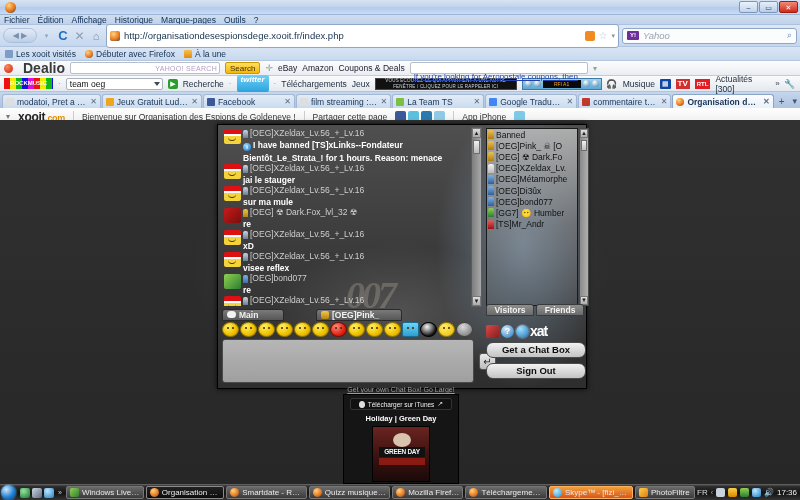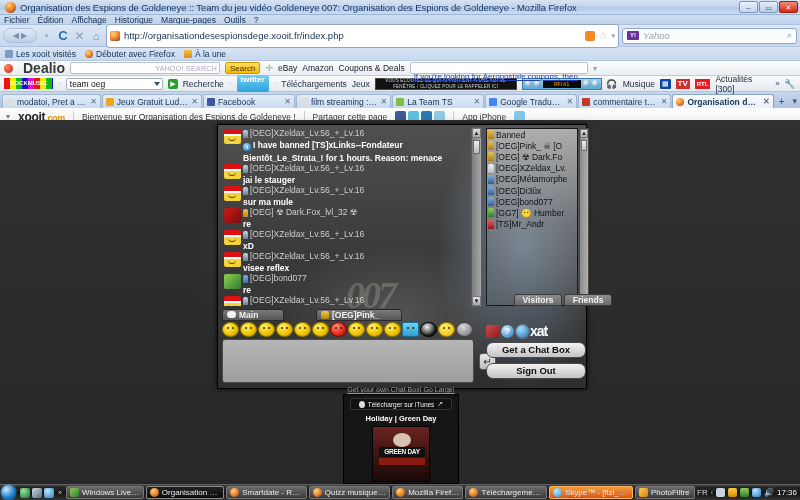--- a/index.html
+++ b/index.html
@@ -121,21 +121,21 @@
     background:repeating-linear-gradient(90deg,#e11 0 6px,#ee0 6px 12px,#1b1 12px 18px,#11d 18px 24px,#d1d 24px 30px);
     font-size:6px;color:#fff;text-align:center;line-height:11px;font-weight:bold;overflow:hidden;
   }
   #tb2 .combo{width:103px;height:12px;background:#fff;border:1px solid #a9b2bd;border-radius:2px;
      font-size:8.5px;color:#111;padding-left:3px;line-height:11px;position:relative;}
   #tb2 .combo .ar{position:absolute;right:2px;top:3px;border-left:3px solid transparent;
      border-right:3px solid transparent;border-top:4px solid #3b4a5e;}
   #tb2 .gbtn{width:10px;height:10px;background:#2a9e2a;border-radius:2px;color:#fff;
      font-size:7px;text-align:center;line-height:10px;}
   #tb2 .twit{background:linear-gradient(#6fd0f5,#2ba3dd);color:#fff;font-size:8px;
-     padding:0 4px;border-radius:2px;font-weight:bold;height:17px;line-height:10px;}
+     padding:0 4px;border-radius:2px;font-style:italic;font-weight:bold;height:17px;line-height:10px;}
   #tb2 .radio{width:150px;height:12px;background:#111;border:1px solid #444;display:flex;
      align-items:center;justify-content:center;}
   #tb2 .radio em{font-size:4.5px;color:#cfd6e0;font-style:normal;letter-spacing:.2px;line-height:1.2;text-align:center;}
   #tb2 .player{height:12px;background:linear-gradient(#9fd2f0,#5aa8d8);border:1px solid #3b7ca8;
      display:flex;align-items:center;gap:2px;padding:0 2px;}
   #tb2 .player .kn{width:7px;height:7px;border-radius:50%;background:radial-gradient(circle at 35% 30%,#fff,#3b7ca8);}
   #tb2 .player .lcd{width:38px;height:8px;background:#0a0a0a;color:#f5a623;font-size:5px;
      text-align:center;line-height:8px;}
   #tb2 .tvb{background:#0d47a1;color:#fff;font-size:7px;padding:0 2px;height:10px;line-height:10px;border-radius:1px;}
   #tb2 .tvr{background:#d32f2f;color:#fff;font-size:8px;font-weight:bold;padding:0 2px;height:10px;line-height:10px;}
@@ -272,21 +272,21 @@
   
   #chattabs{position:absolute;left:4px;top:183px;width:255px;height:13px;display:flex;gap:4px;align-items:center;}
   .ctab{height:12px;min-width:62px;background:linear-gradient(#7a7a7a,#565656);
     border:1px solid #2a2a2a;border-radius:3px 3px 0 0;display:flex;align-items:center;gap:3px;
     padding:0 4px;font-size:8.5px;color:#f0f0f0;font-weight:bold;}
   .ctab .bub{width:9px;height:7px;background:#f2f2f2;border-radius:4px;flex:0 0 auto;}
   .ctab .pin{width:8px;height:8px;border-radius:2px;background:linear-gradient(#f3c64a,#b8860b);flex:0 0 auto;}
   .ctab.pink{min-width:86px;margin-left:28px;}
 
   
-  #vf{position:absolute;left:268px;top:169px;width:98px;height:13px;display:flex;gap:2px;margin-left:28px;}
+  #vf{position:absolute;left:268px;top:179px;width:98px;height:13px;display:flex;gap:2px;}
   #vf .vt{flex:1 1 auto;height:12px;background:linear-gradient(#8e8e8e,#6a6a6a);
     border:1px solid #3a3a3a;border-radius:3px 3px 0 0;font-size:8.5px;color:#f2f2f2;
     text-align:center;line-height:11px;font-weight:bold;}
 
   
   #emostrip{position:absolute;left:2px;top:196px;width:258px;height:17px;
     display:flex;align-items:center;gap:1px;padding-left:2px;}
   .em{width:17px;height:15px;border-radius:50%;flex:0 0 auto;
       background:radial-gradient(circle at 35% 28%,#ffef6b,#f0c400 55%,#c79a00);
       border:1px solid #9b7a00;position:relative;}
@@ -391,21 +391,20 @@
   #tray{margin-left:auto;display:flex;align-items:center;gap:3px;padding-right:3px;}
   #tray .tl2{font-size:8px;color:#dcdcdc;}
   #tray .ti2{width:9px;height:9px;border-radius:2px;}
   #tray .clock{font-size:8px;color:#f2f2f2;}
 </style>
 </head>
 <body>
 
 <div id="titlebar">
   <span class="fficon"></span>
-  <span class="ttl">Organisation des Espions de Goldeneye :: Team du jeu vidéo Goldeneye 007: Organisation des Espions de Goldeneye - Mozilla Firefox</span>
   <span id="winbtns">
     <span>–</span>
     <span class="mx">▭</span>
     <span class="cl">✕</span>
   </span>
 </div>
 
 <div id="menubar">
   <span>Fichier</span>
   <span>Édition</span>

